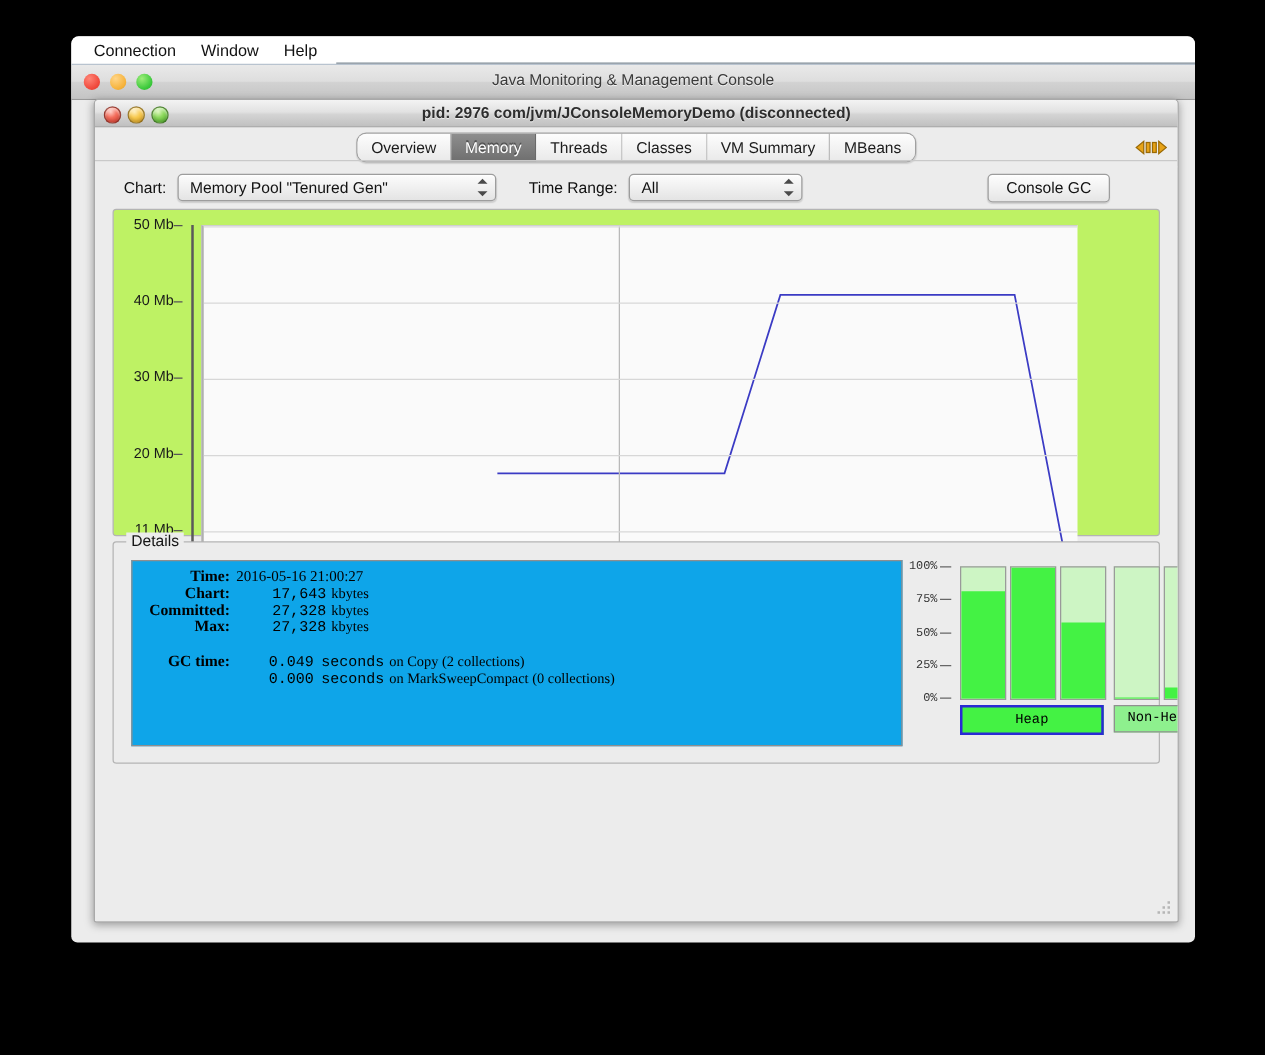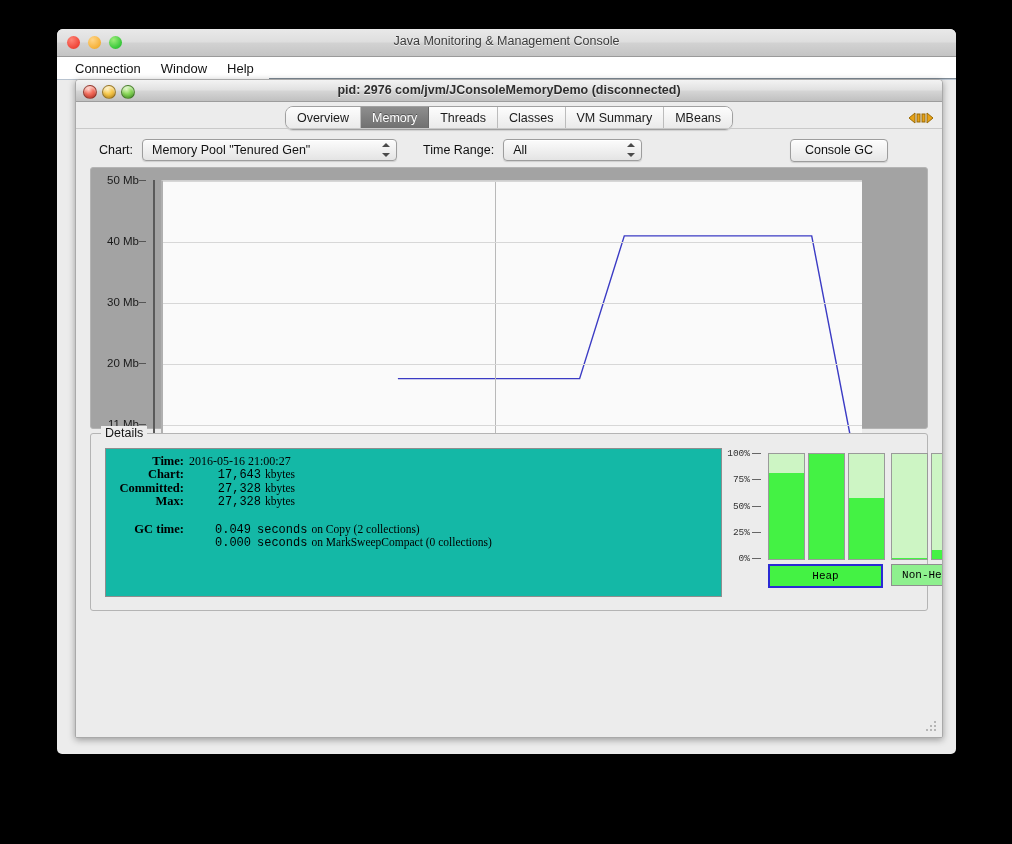--- a/index.html
+++ b/index.html
@@ -131,21 +131,21 @@
     height:21px;border:1px solid #9d9d9d;border-radius:4px;
     background:linear-gradient(to bottom,#fdfdfd,#e6e6e6);
     box-shadow:0 1px 1px rgba(0,0,0,.13), inset 0 1px 0 #fff;
     display:flex;align-items:center;justify-content:center;padding:0 14px;
     font-size:12.5px;color:#121212;cursor:default;
   }
 
   
   #chart-panel{
     position:absolute;left:14px;right:14px;top:34px;height:260px;
-    background:#a3a3a3;border:1px solid #b4b4b4;border-radius:3px;
+    background:#bef264;border:1px solid #b4b4b4;border-radius:3px;
   }
   #chart-area{position:absolute;left:0;top:0;right:0;bottom:0;}
   #plot{
     position:absolute;left:70px;top:12px;width:699px;height:305px;
     background:#fafafa;
     border-left:2px solid #b0b0b0;border-top:1px solid #cfcfcf;
     overflow:hidden;
   }
   .gridline{position:absolute;left:0;right:0;height:1px;background:#d7d7d7;}
   .vgrid{position:absolute;top:0;bottom:0;width:1px;background:#b9b9b9;}
@@ -171,21 +171,21 @@
   #details-panel{
     position:absolute;left:14px;right:14px;top:300px;height:176px;
     border:1px solid #b4b4b4;border-radius:3px;background:#ececec;
   }
   #details-legend{
     position:absolute;left:10px;top:-8px;background:#ececec;padding:0 4px;
     font-size:12.5px;color:#141414;
   }
   #details-text{
     position:absolute;left:14px;top:14px;width:615px;height:141px;
-    background:#14b8a6;border:1px solid #8e8e8e;
+    background:#0ea5e9;border:1px solid #8e8e8e;
     padding:6px 0 0 0;overflow:hidden;
   }
   .drow{display:flex;align-items:baseline;line-height:13.4px;height:13.4px;margin-bottom:0;}
   .dkey{
     width:78px;text-align:right;font-family:"Liberation Serif", serif;
     font-weight:700;font-size:12.5px;color:#000;padding-right:5px;
   }
   .dval{font-family:"Liberation Serif", serif;font-size:12px;color:#000;}
   .dnum{
     font-family:"Liberation Mono", monospace;font-size:12px;color:#000;
@@ -217,34 +217,34 @@
   .grouplabel.sel{border:2px solid #2a2ad4;}
   .grouplabel.plain{border:1px solid #8f8f8f;background:#8ef08e;}
 
   
   #grip{position:absolute;right:4px;bottom:4px;width:13px;height:13px;opacity:.55;}
 </style>
 </head>
 <body>
 
 <div id="outer-window">
+
+  <div id="menubar">
+    <div class="mi">Connection</div>
+    <div class="mi">Window</div>
+    <div class="mi">Help</div>
+  </div>
 
   <div id="titlebar">
     <div class="traffic">
       <div class="tl red"></div>
       <div class="tl yellow"></div>
       <div class="tl green"></div>
     </div>
     <div class="title">Java Monitoring &amp; Management Console</div>
-  </div>
-
-  <div id="menubar">
-    <div class="mi">Connection</div>
-    <div class="mi">Window</div>
-    <div class="mi">Help</div>
   </div>
 
   <div id="inner-frame">
 
     <div id="inner-titlebar">
       <div class="traffic2">
         <div class="tl2 red"></div>
         <div class="tl2 yellow"></div>
         <div class="tl2 green"></div>
       </div>

